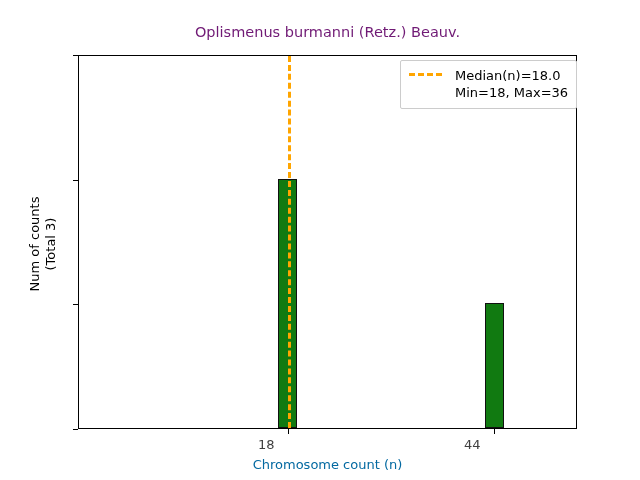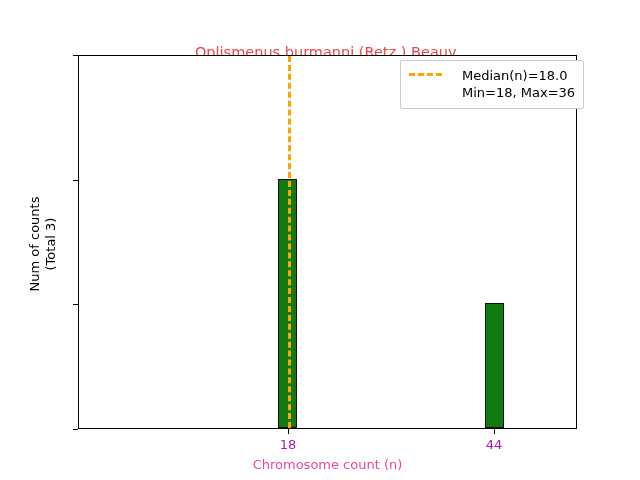--- a/index.html
+++ b/index.html
@@ -22,26 +22,26 @@
     left: 0; top: 0;
     width: 640px;
     height: 480px;
     background: #ffffff;
   }
 
   
   #chart-title {
     position: absolute;
     left: 78px;
-    top: 44px;
+    top: 24px;
     width: 499px;
     text-align: center;
     font-size: 14.5px;
     line-height: 17px;
-    color: #ef4444;
+    color: #701a75;
     white-space: nowrap;
   }
 
   
   #plot-area {
     position: absolute;
     left: 78px;
     top: 55px;
     width: 499px;
     height: 374px;
@@ -96,35 +96,35 @@
     position: absolute;
     top: 429px;
     height: 5px;
     width: 0;
     border-left: 1.1px solid #000000;
   }
   .x-tick-text {
     position: absolute;
     top: 437px;
     width: 60px;
-    text-align: center;
+    text-align: left;
     font-size: 13px;
     line-height: 15px;
-    color: #a21caf;
+    color: #404040;
   }
 
   
   #xlabel {
     position: absolute;
     left: 78px;
     top: 457px;
     width: 499px;
     text-align: center;
     font-size: 13px;
-    color: #ec4899;
+    color: #0369a1;
   }
   #ylabel-wrap {
     position: absolute;
     left: -144px;
     top: 226px;
     width: 374px;
     height: 36px;
     transform: rotate(-90deg);
     transform-origin: center center;
     display: flex;
@@ -144,21 +144,21 @@
     position: absolute;
     left: 400px;
     top: 60px;
     padding: 6px 8px 7px 8px;
     box-sizing: border-box;
     background: #ffffff;
     border: 1px solid #cccccc;
     border-radius: 2px;
     display: flex;
     align-items: flex-start;
-    gap: 20px;
+    gap: 13px;
   }
   #legend-swatch {
     margin-top: 6px;
     width: 33px;
     height: 0;
     border-top: 3px dashed #ffa500;
     flex: 0 0 auto;
   }
   #legend-text {
     font-size: 13px;

